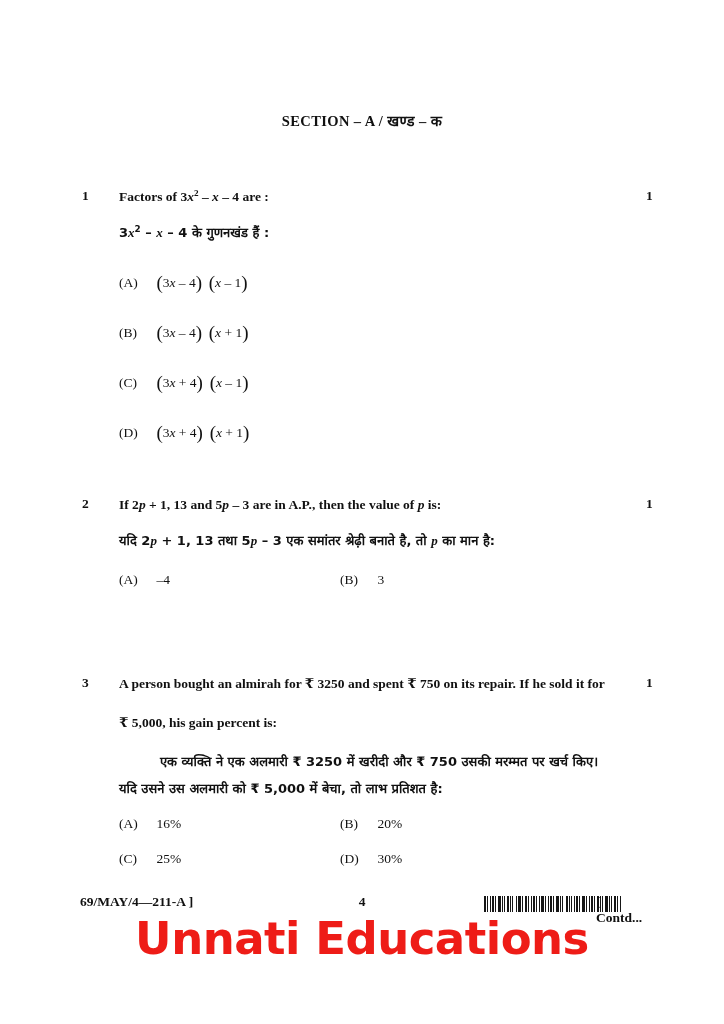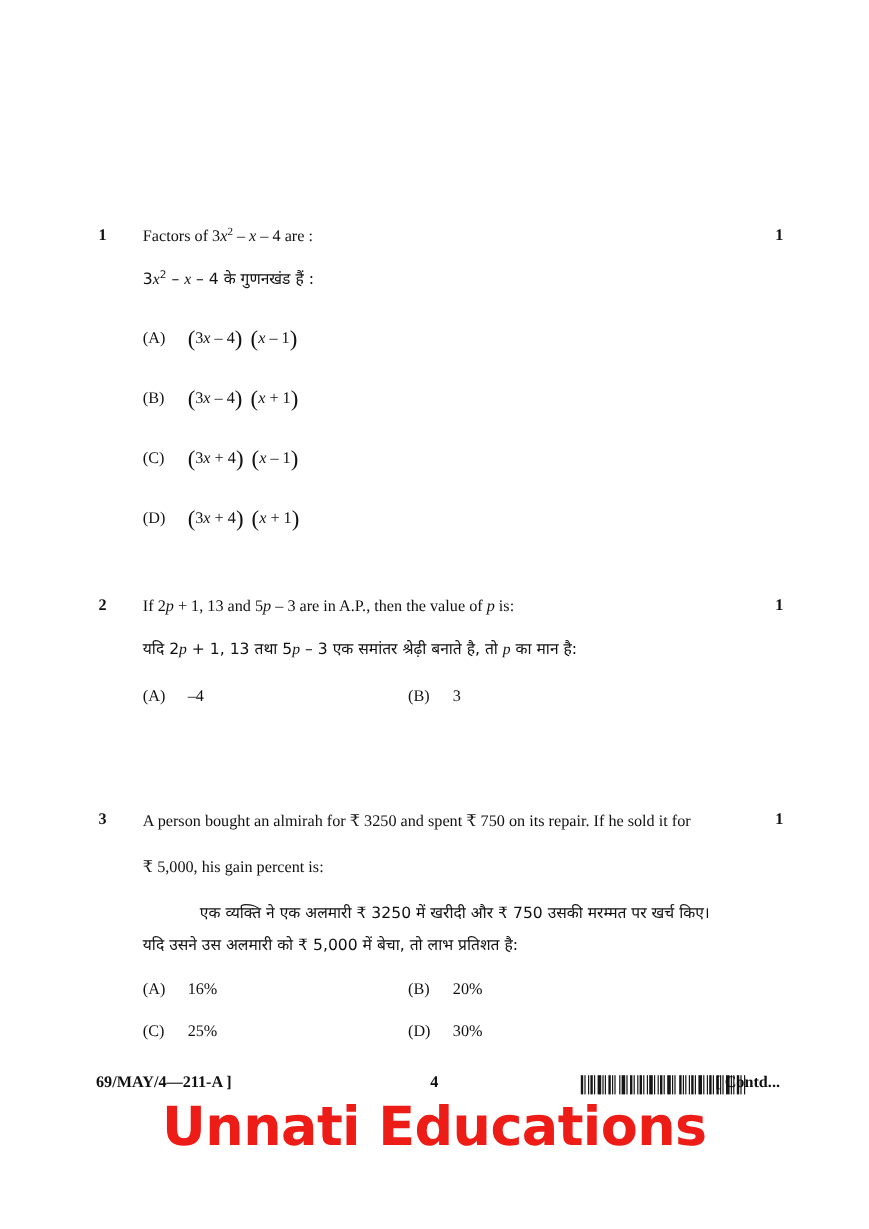--- a/index.html
+++ b/index.html
@@ -56,20 +56,21 @@
   .q-body {
     position: absolute;
     left: 119px;
     top: 0;
     width: 520px;
   }
   .line {
     font-size: 13.5px;
     line-height: 17px;
     white-space: nowrap;
+    font-weight: bold;
   }
   .hindi {
     font-family: "DejaVu Sans", "Liberation Sans", sans-serif;
     font-size: 13px;
   }
   .mathvar {
     font-style: italic;
   }
   sup {
     font-size: 0.68em;
@@ -108,21 +109,20 @@
     font-family: "Liberation Serif", serif;
   }
 
   
   .footer {
     position: absolute;
     left: 0;
     top: 894px;
     width: 644px;
     height: 24px;
-    padding-left: 14px;
   }
   .footer-code {
     position: absolute;
     left: 80px;
     top: 0;
     font-weight: bold;
     font-size: 13.5px;
   }
   .footer-page {
     position: absolute;
@@ -175,20 +175,21 @@
     letter-spacing: 0px;
     margin-top: 6px;
     white-space: nowrap;
   }
 </style>
 </head>
 <body>
 
 <div class="page">
 
+  <div class="section-header">SECTION – A / खण्ड – क</div>
 
   <div class="question" style="top:188px;">
     <div class="q-num">1</div>
     <div class="q-marks">1</div>
     <div class="q-body">
       <div class="line">
         <span>Factors of 3</span><span class="mathvar">x</span><sup>2</sup><span> – <span class="mathvar">x</span> – 4 are :</span>
       </div>
       <div class="line hindi" style="margin-top:19px;">
         3<span class="mathvar" style="font-family:'Liberation Serif',serif;">x</span><sup>2</sup> – <span class="mathvar" style="font-family:'Liberation Serif',serif;">x</span> – 4 के गुणनखंड हैं :

